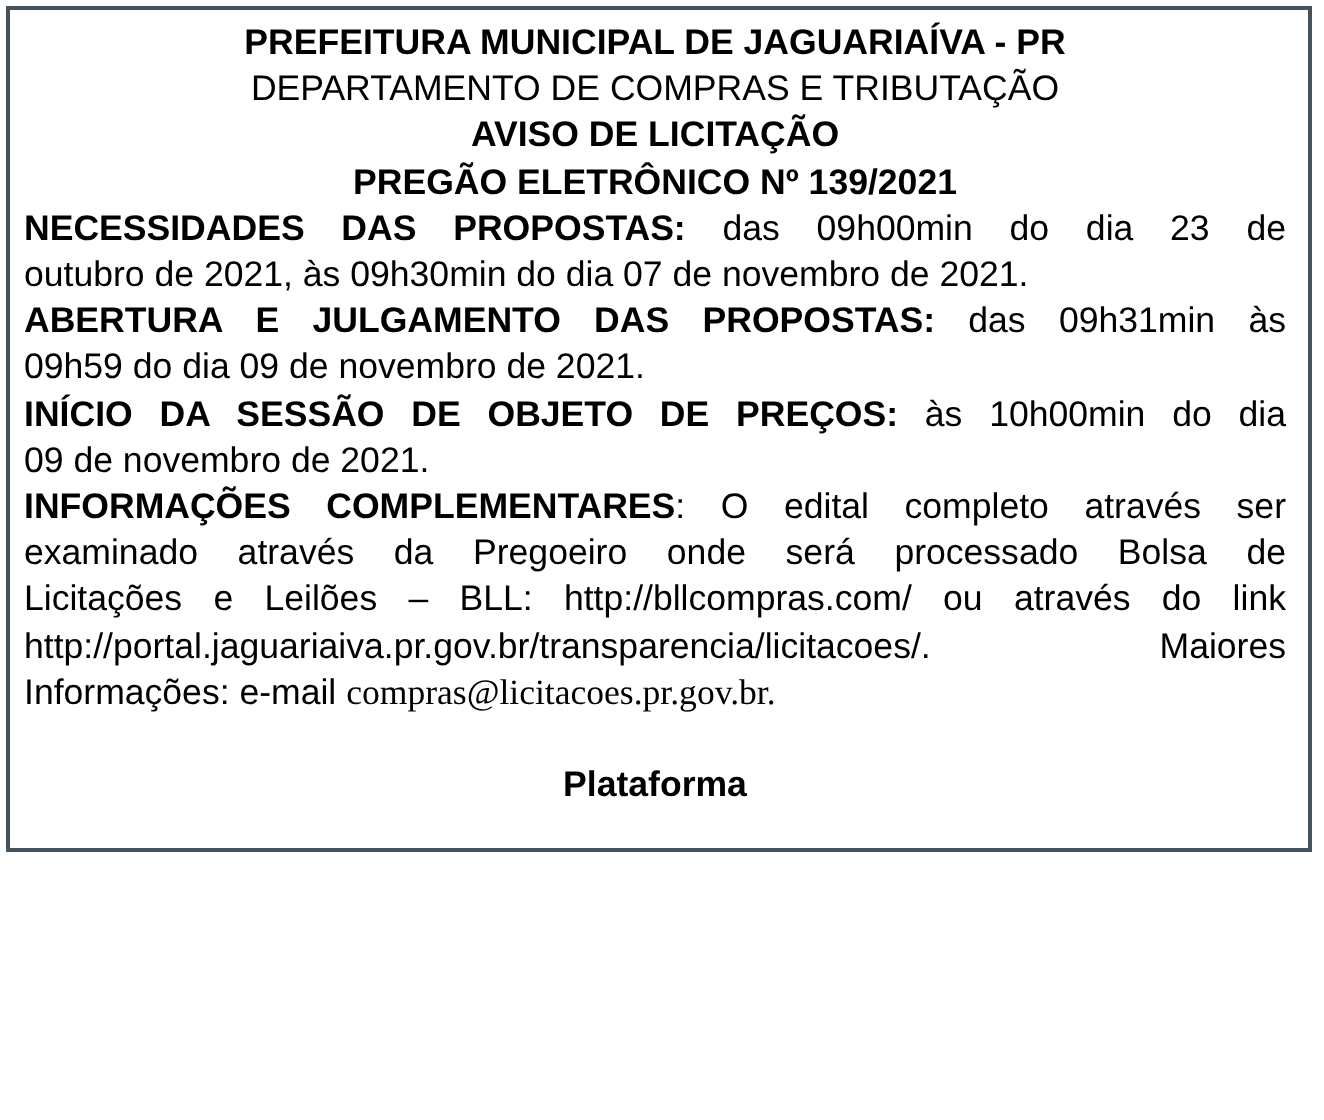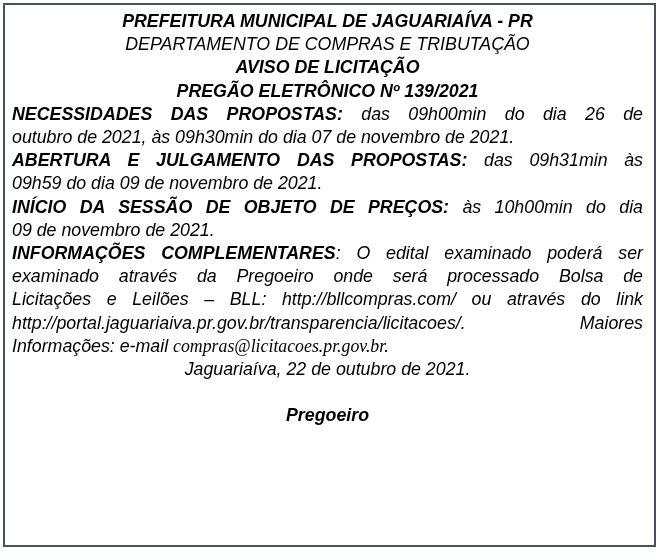--- a/index.html
+++ b/index.html
@@ -7,26 +7,25 @@
     width: 662px; height: 560px;
     background: #ffffff;
     position: relative;
     overflow: hidden;
     font-family: "Liberation Sans", "DejaVu Sans", sans-serif;
     color: #000000;
   }
   .notice {
     position: absolute;
     left: 3px; top: 3px;
-    width: 653px; height: 544px;
+    width: 653px; height: 423px;
     box-sizing: border-box;
     border: 2px solid #44545a;
     padding: 5px 11px 0 7px;
     background: #ffffff;
-    font-style: italic;
   }
   .line {
     font-size: 17.8px;
     line-height: 23.2px;
     min-height: 23.2px;
     white-space: normal;
   }
   .c { text-align: center; }
   .j { text-align: justify; text-align-last: justify; }
   .b { font-weight: bold; }
@@ -37,41 +36,40 @@
 
 <div class="notice">
 
   <div class="line c b">PREFEITURA MUNICIPAL DE JAGUARIAÍVA - PR</div>
   <div class="line c">DEPARTAMENTO DE COMPRAS E TRIBUTAÇÃO</div>
   <div class="line c b">AVISO DE LICITAÇÃO</div>
   <div class="line c b">PREGÃO ELETRÔNICO Nº 139/2021</div>
 
 
   <div>
-    <div class="line j"><span class="b">NECESSIDADES DAS PROPOSTAS:</span><span> das 09h00min do dia 26 de</span></div>
+    <div class="line j"><span class="b">NECESSIDADES DAS PROPOSTAS:</span><span> das 09h00min do dia 23 de</span></div>
     <div class="line">outubro de 2021, às 09h30min do dia 07 de novembro de 2021.</div>
   </div>
 
   <div>
     <div class="line j"><span class="b">ABERTURA E JULGAMENTO DAS PROPOSTAS:</span><span> das 09h31min às</span></div>
     <div class="line">09h59 do dia 09 de novembro de 2021.</div>
   </div>
 
   <div>
     <div class="line j"><span class="b">INÍCIO DA SESSÃO DE OBJETO DE PREÇOS:</span><span> às 10h00min do dia</span></div>
     <div class="line">09 de novembro de 2021.</div>
   </div>
 
   <div>
-    <div class="line j"><span class="b">INFORMAÇÕES COMPLEMENTARES</span><span>: O edital examinado poderá ser</span></div>
+    <div class="line j"><span class="b">INFORMAÇÕES COMPLEMENTARES</span><span>: O edital completo através ser</span></div>
     <div class="line j">examinado através da Pregoeiro onde será processado Bolsa de</div>
     <div class="line j">Licitações e Leilões – BLL: http://bllcompras.com/ ou através do link</div>
     <div class="line j">http://portal.jaguariaiva.pr.gov.br/transparencia/licitacoes/. Maiores</div>
     <div class="line"><span>Informações: e-mail </span><span class="serif">compras@licitacoes.pr.gov.br.</span></div>
   </div>
 
-  <div class="line c">Jaguariaíva, 22 de outubro de 2021.</div>
 
   <div class="line"></div>
 
-  <div class="line c b">Pregoeiro</div>
+  <div class="line c b">Plataforma</div>
 
 </div>
 
 </body></html>

